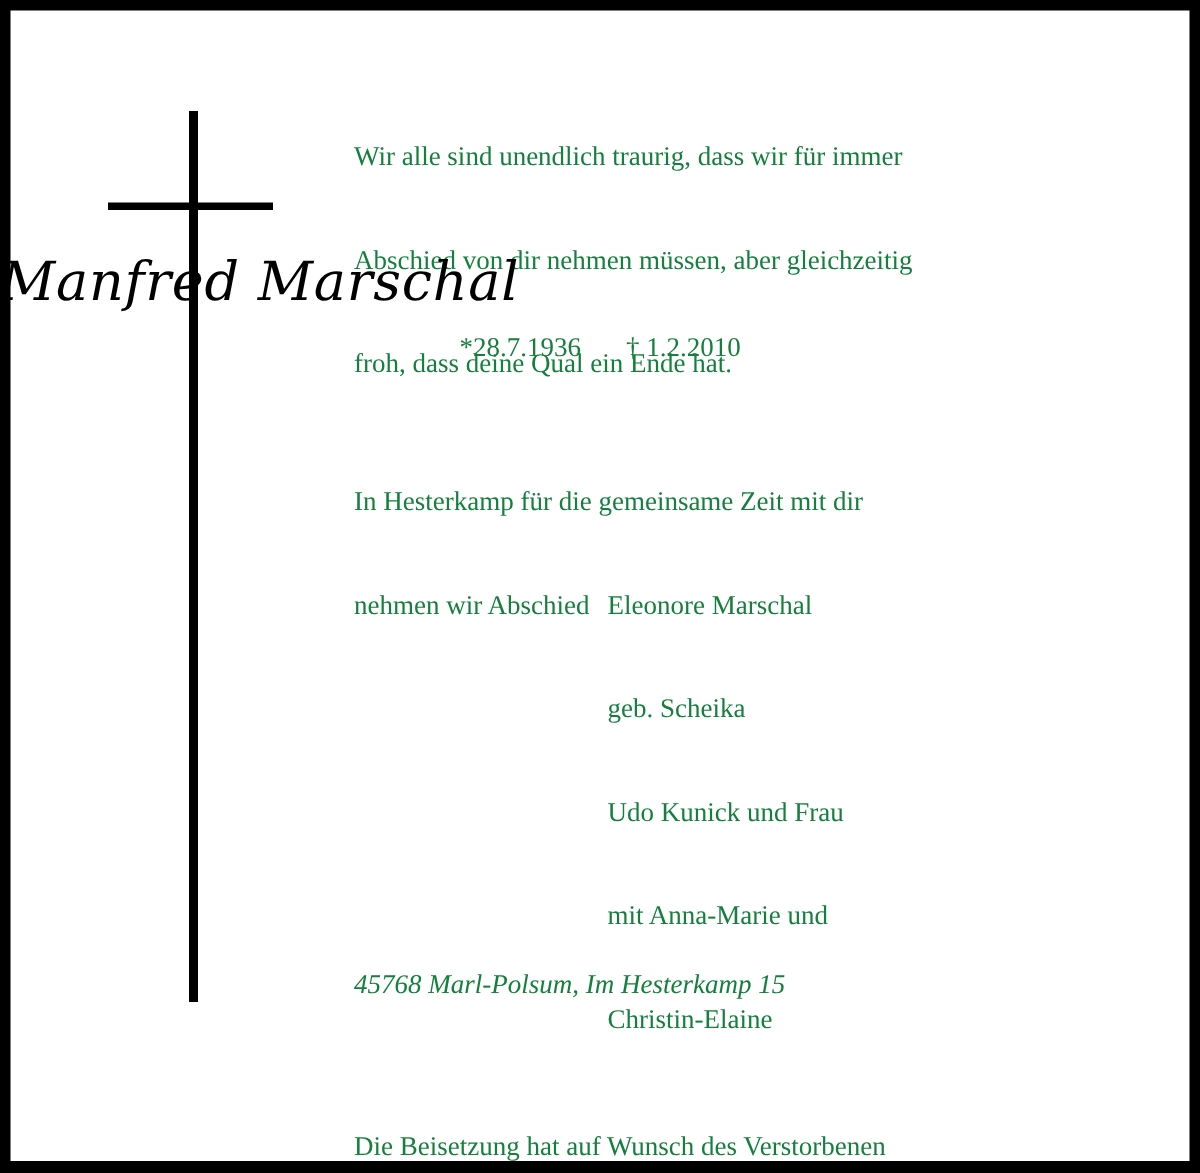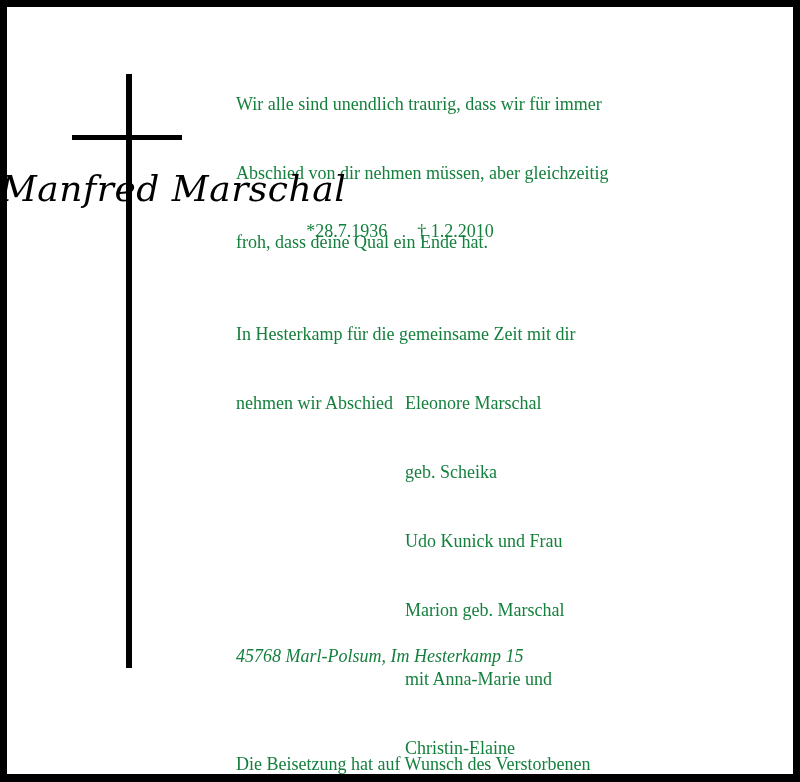--- a/index.html
+++ b/index.html
@@ -40,21 +40,20 @@
 
 <div class="block serif" style="left:236px; top:277px;">
   <div>In Hesterkamp für die gemeinsame Zeit mit dir</div>
   <div>nehmen wir Abschied</div>
 </div>
 
 <div class="block serif" style="left:405px; top:346px;">
   <div>Eleonore Marschal</div>
   <div>geb. Scheika</div>
   <div>Udo Kunick und Frau</div>
-  <div>Marion geb. Marschal</div>
   <div>mit Anna-Marie und</div>
   <div>Christin-Elaine</div>
   
   
   
   
   
   
 </div>
 

